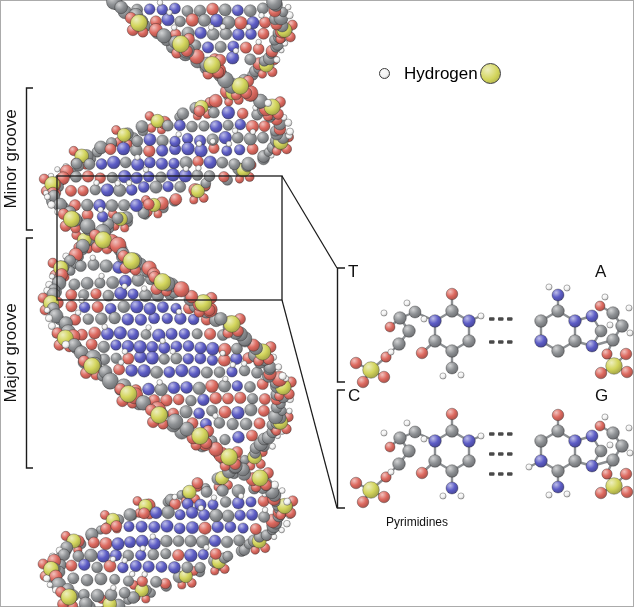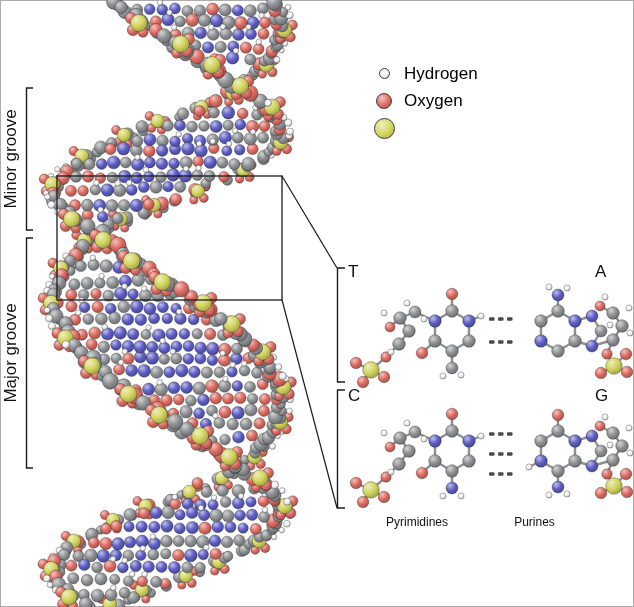--- a/index.html
+++ b/index.html
@@ -17,21 +17,21 @@
     font-size:17px;color:#111;
     text-align:center;
     transform:rotate(-90deg);
     white-space:nowrap;
     line-height:18px;height:18px;
   }
   .groove-label.minor{width:110px;left:-44px;top:150px;}
   .groove-label.major{width:120px;left:-49px;top:344px;}
   .legend{
     position:absolute;left:371px;top:60px;
-    display:flex;flex-direction:column;justify-content:flex-end;
+    display:flex;justify-content:flex-end;
   }
   .legend-row{display:flex;align-items:center;height:27.5px;}
   .swatch-col{width:26px;display:flex;justify-content:center;align-items:center;}
   .swatch{display:inline-block;border-radius:50%;border:1px solid #3c3c3c;box-sizing:content-box;}
   .legend-label{font-size:17px;color:#000;margin-left:7px;}
   .base-letter{position:absolute;font-size:17px;color:#111;}
   .base-letter.t{left:348px;top:262px;}
   .base-letter.a{left:595px;top:262px;}
   .base-letter.c{left:348px;top:386px;}
   .base-letter.g{left:595px;top:386px;}
@@ -1302,32 +1302,25 @@
 
   <div class="legend">
     <div class="legend-row">
       <span class="swatch-col">
           <span class="swatch" style="width: 9px; height: 9px; background: radial-gradient(circle at 35% 30%, rgb(251, 251, 251), rgb(244, 244, 244) 55%, rgb(183, 183, 183));"></span>
         </span>
       <span class="legend-label">Hydrogen</span>
     </div>
     <div class="legend-row">
       <span class="swatch-col">
-          <span class="swatch" style="width: 14px; height: 14px; background: radial-gradient(circle at 35% 30%, rgb(241, 195, 191), rgb(221, 106, 96) 55%, rgb(166, 80, 72));"></span>
-        </span>
-      <span class="legend-label">Oxygen</span>
-    </div>
-    <div class="legend-row">
-      <span class="swatch-col">
           <span class="swatch" style="width: 19px; height: 19px; background: radial-gradient(circle at 35% 30%, rgb(237, 238, 190), rgb(211, 213, 92) 55%, rgb(158, 160, 69));"></span>
         </span>
     </div>
   </div>
 
   <div class="base-letter t">T</div>
   <div class="base-letter a">A</div>
   <div class="base-letter c">C</div>
   <div class="base-letter g">G</div>
 
   <div class="cat-label pyrimidines">Pyrimidines</div>
-  <div class="cat-label purines">Purines</div>
 
 </div>
 
 </body></html>

